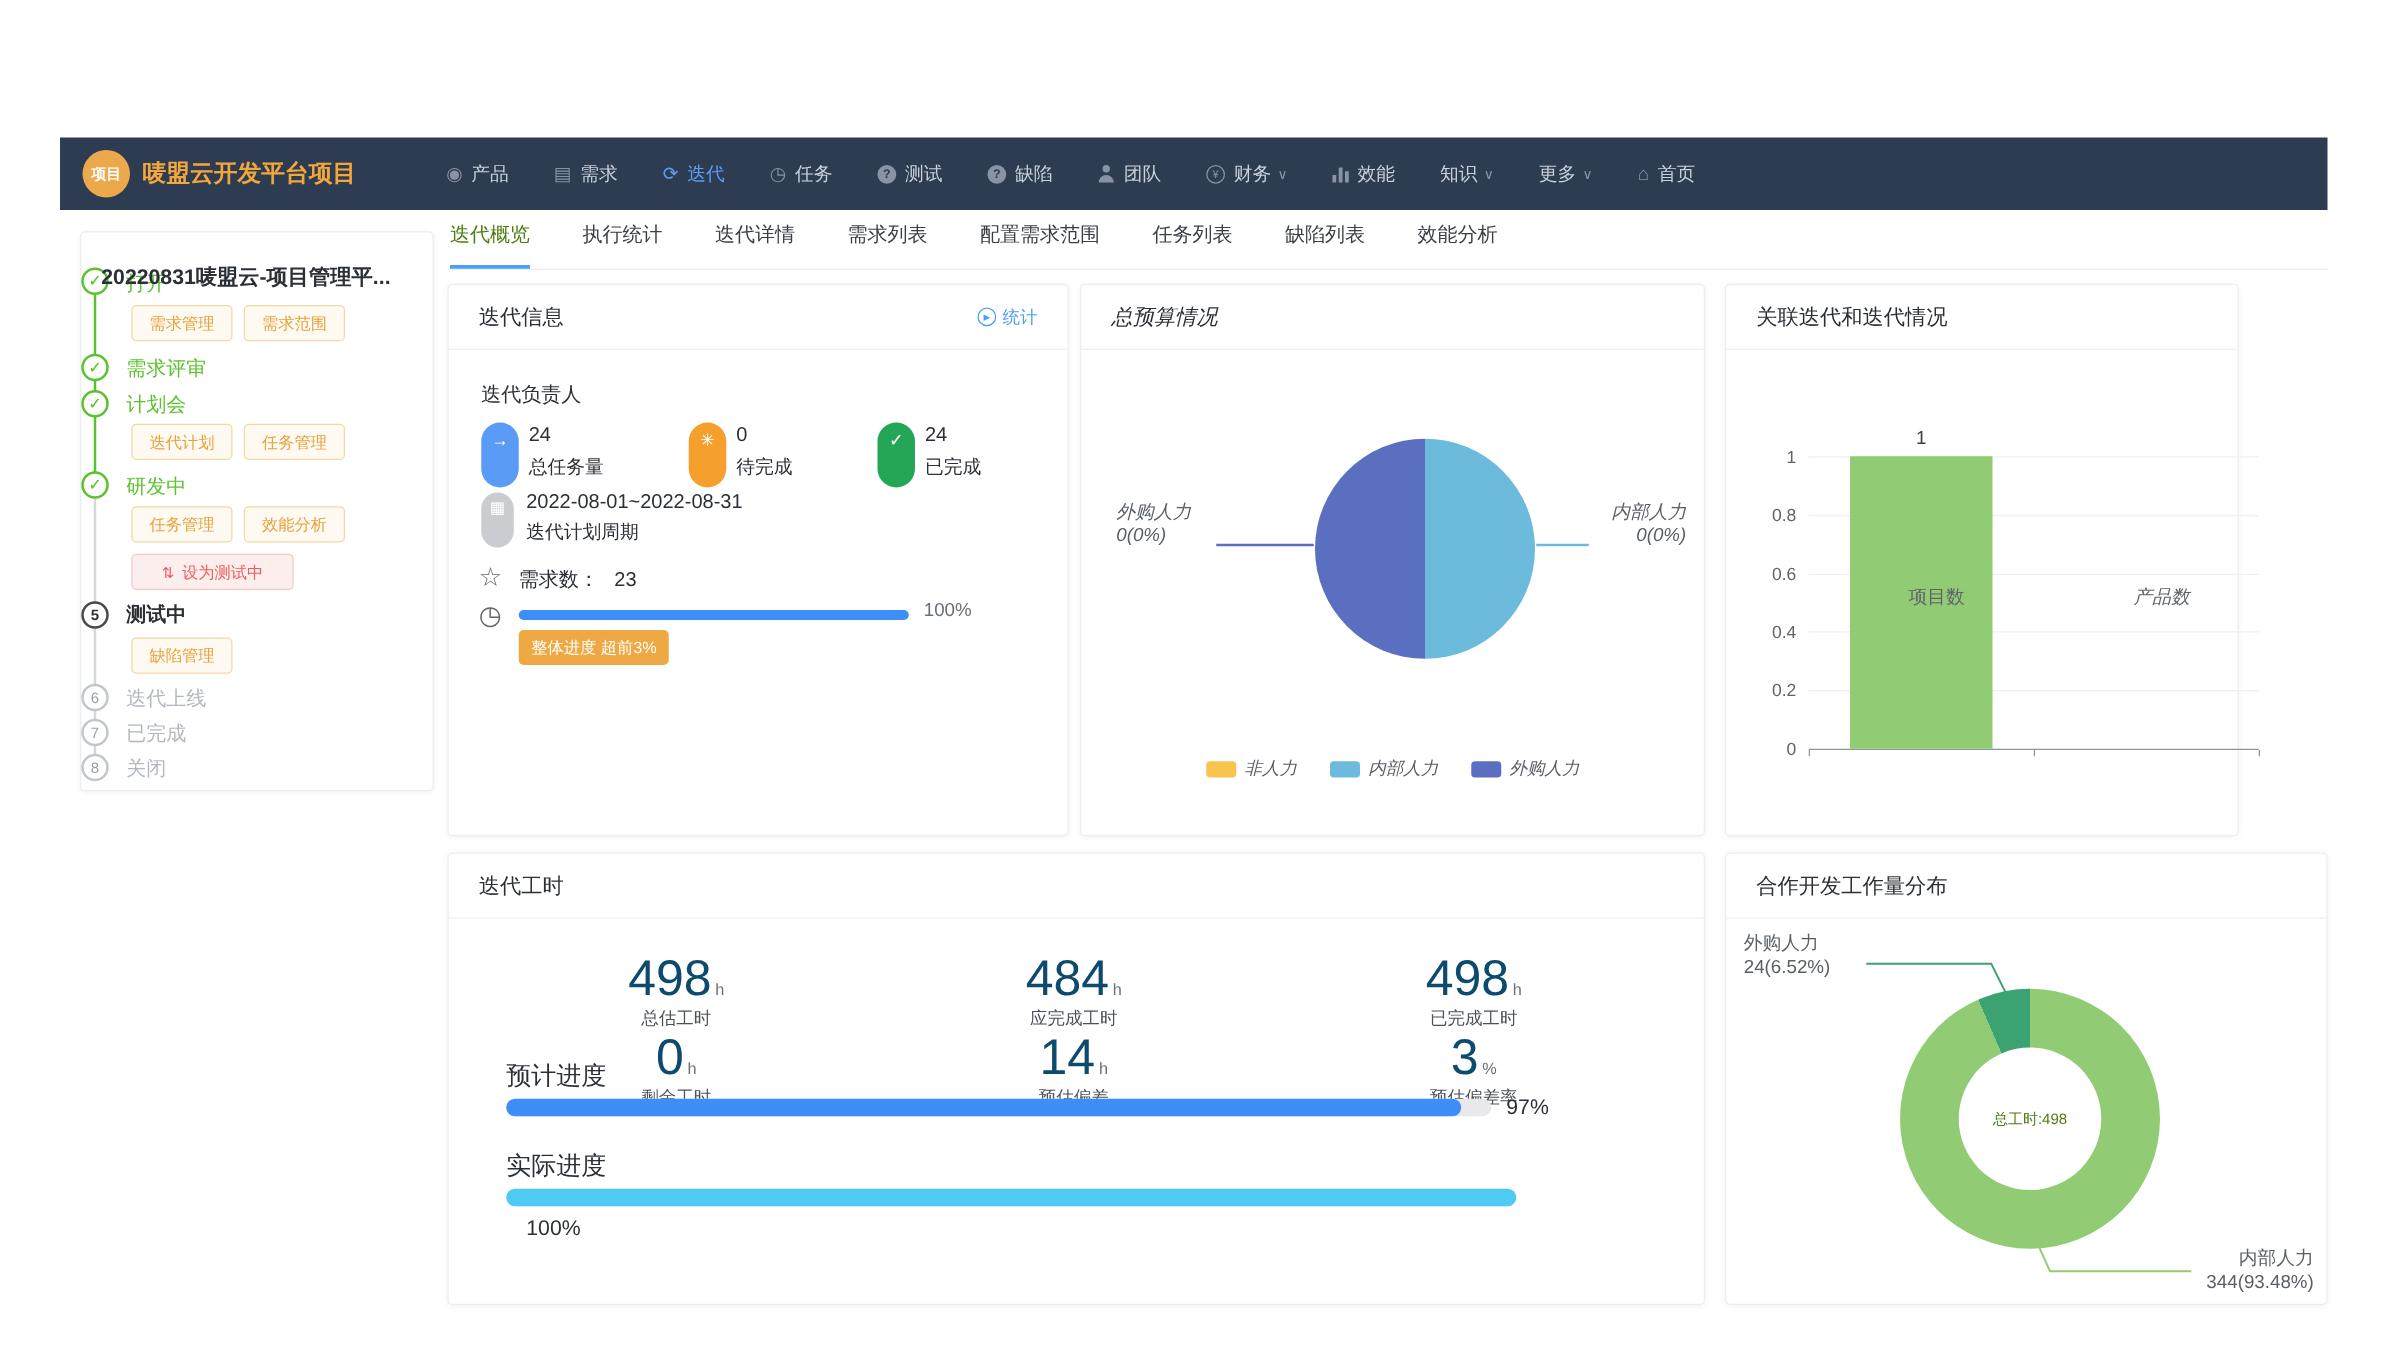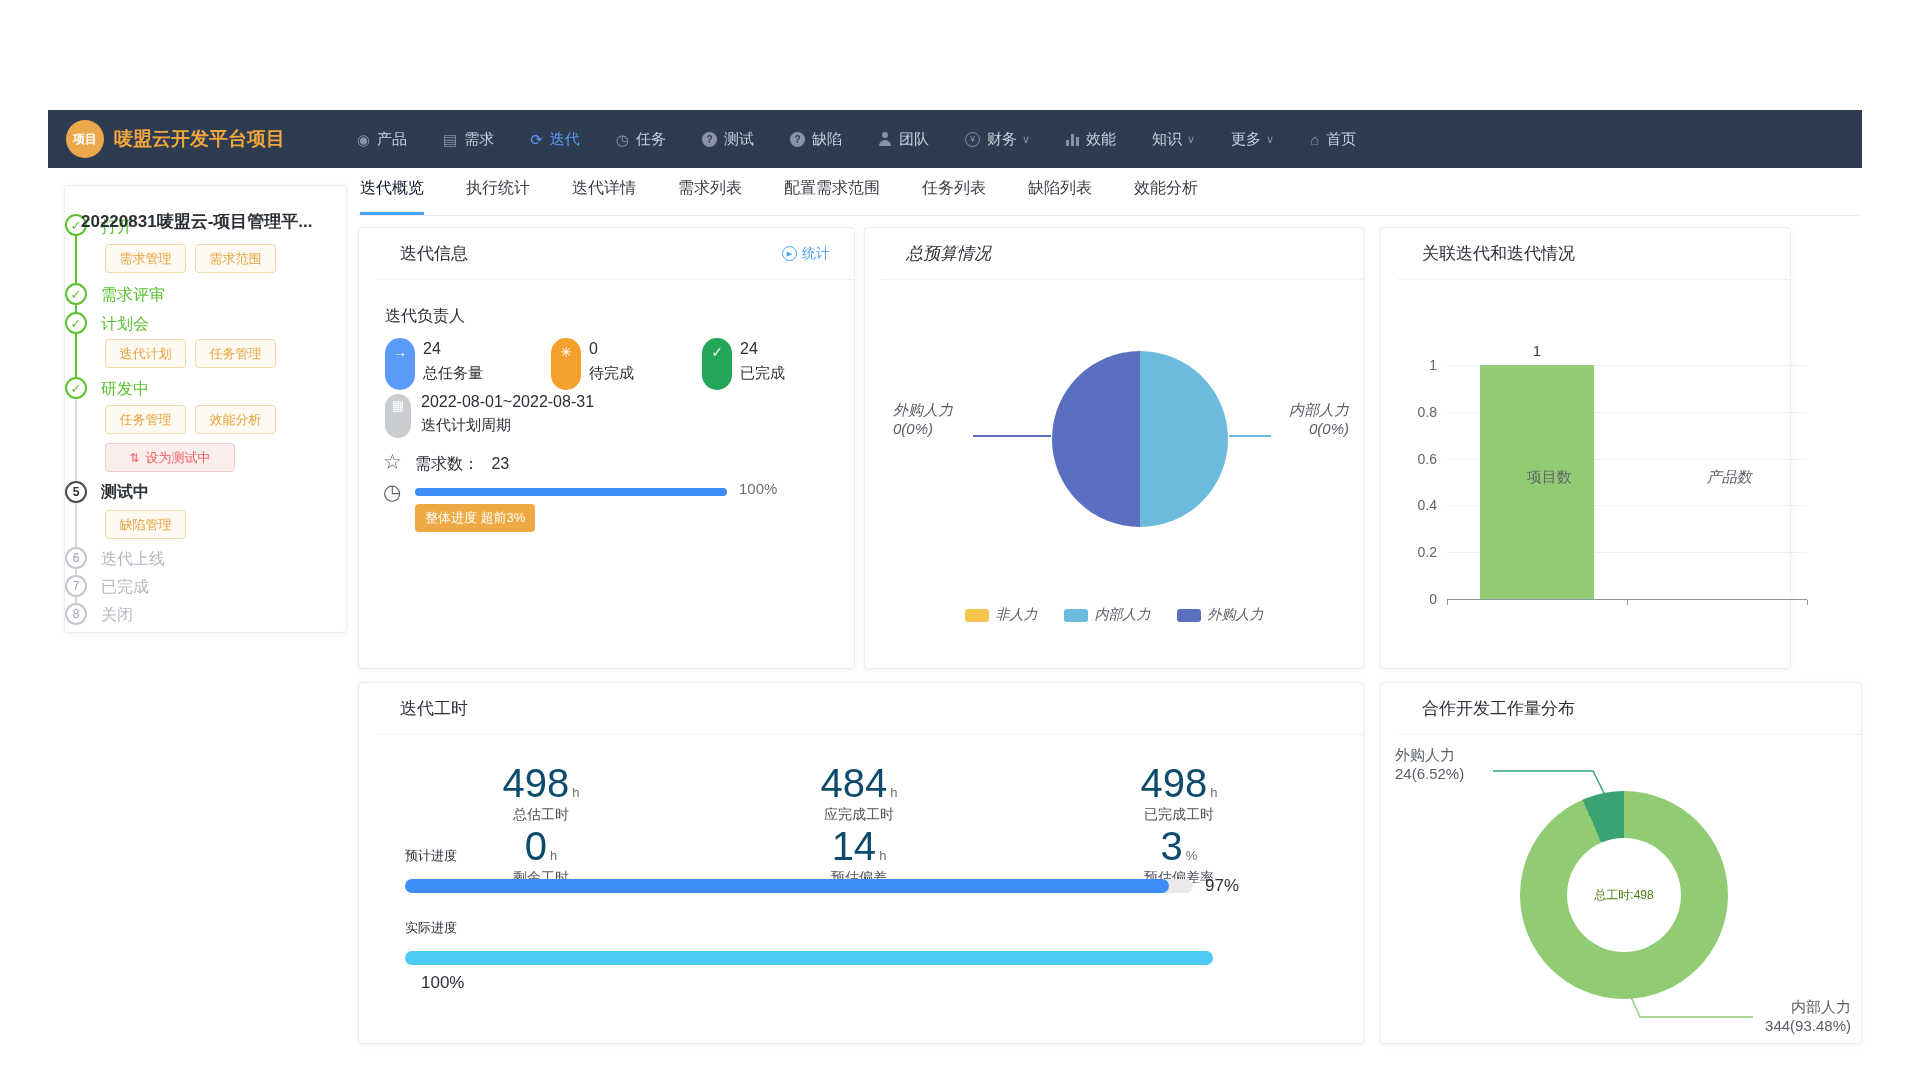--- a/index.html
+++ b/index.html
@@ -46,25 +46,25 @@
   .wf-label.current { color:#2b2f36; font-weight:bold;}
   .wf-label.pending { color:#b3b8c0; }
   .wf-btn { position:absolute; width:81px; height:29px; border:1px solid #f3d7a4; border-radius:4px;
     background:#fffaf1; color:#e6a23c; font-size:13px; display:flex; align-items:center; justify-content:center; cursor:pointer;}
   .wf-btn.red { width:130px; background:#fdeeee; border-color:#f7c6c6; color:#f05b5b; gap:6px;}
 
   
   .tabs { left:358px; top:178px; width:1504px; height:38px; display:flex; gap:42px;
     border-bottom:1px solid #ececec; padding-left:2px;}
   .tab { font-size:16px; color:#3a3f45; padding-bottom:12px; cursor:pointer; white-space:nowrap;}
-  .tab.active { color:#0f172a; border-bottom:3px solid #4a9ff9; }
+  .tab.active { color:#4d7c0f; border-bottom:3px solid #4a9ff9; }
 
   
   .card { position:absolute; background:#fff; border:1px solid #ebedf0; border-radius:4px;
-    box-shadow:0 1px 5px rgba(0,0,0,.05);padding-left:17px;}
+    box-shadow:0 1px 5px rgba(0,0,0,.05);}
   .card-head { height:52px; border-bottom:1px solid #f0f0f0; display:flex; align-items:center;
     justify-content:space-between; padding:0 24px;}
   .card-title { font-size:17px; color:#2b2f36; }
   .stats-link { display:flex; align-items:center; gap:5px; color:#4a9ff9; font-size:14px; cursor:pointer;}
   .play-circ { width:15px; height:15px; border:1px solid #4a9ff9; border-radius:50%; display:flex;
     align-items:center; justify-content:center; font-size:7px; color:#4a9ff9;}
 
   #card-info { left:358px; top:227px; width:497px; height:442px; }
   #card-budget { left:864px; top:227px; width:500px; height:442px;font-style:italic; }
   #card-related { left:1380px; top:227px; width:411px; height:442px; }
@@ -110,21 +110,21 @@
   .bc-slot { position:absolute; bottom:0; width:50%; height:100%; }
   .bc-bar { position:absolute; bottom:0; left:50%; transform:translateX(-50%); width:114px; background:#91cc75;}
   .bc-vlabel { position:absolute; left:50%; transform:translateX(-50%); font-size:15px; color:#3a3f45;}
   .bc-xlabel { position:absolute; top:240px; width:50%; text-align:center; font-size:15px; color:#5f646b;}
 
   
   .wk-col { position:absolute; width:300px; text-align:center;}
   .wk-num { font-size:40px; color:#0c4a6e;}
   .wk-unit { font-size:13px; color:#6b7077; margin-left:3px;}
   .wk-lab { font-size:14px; color:#4d5258; margin-top:0px;}
-  .wk-sec { position:absolute; left:46px; font-size:13px; color:#2b2f36;}
+  .wk-sec { position:absolute; left:46px; font-size:20px; color:#2b2f36;}
   .big-track { position:absolute; left:46px; height:14px; border-radius:7px; background:#e9e9ec;}
   .big-fill { height:14px; border-radius:7px;}
   .big-fill.blue{ background:#3e8ef7;} .big-fill.cyan{ background:#4ecbf5;}
   .wk-pct { position:absolute; font-size:17px; color:#2b2f36;}
 
   
   .donut { position:absolute; left:139px; top:108px; width:208px; height:208px; border-radius:50%;}
   .donut-hole { position:absolute; left:47px; top:47px; width:114px; height:114px; border-radius:50%; background:#fff;
     display:flex; align-items:center; justify-content:center;}
   .donut-center { font-size:12px; color:#4d7c0f;}

